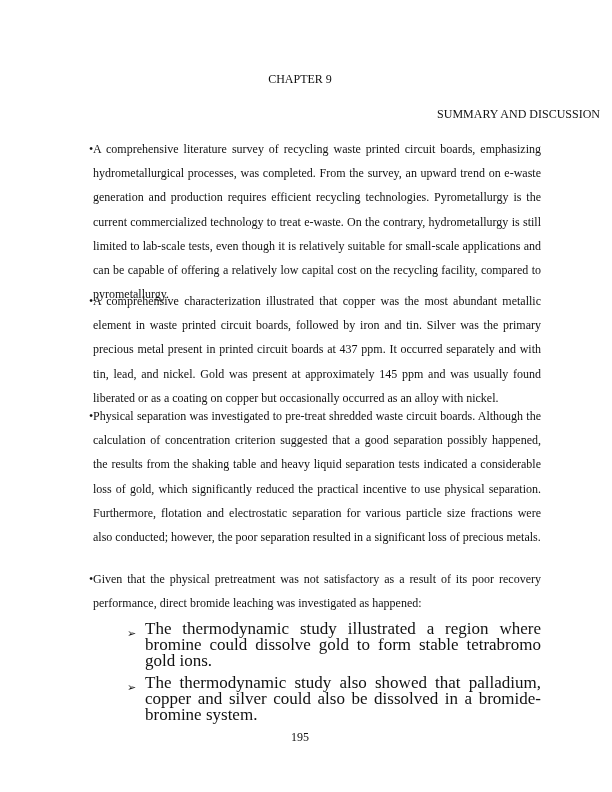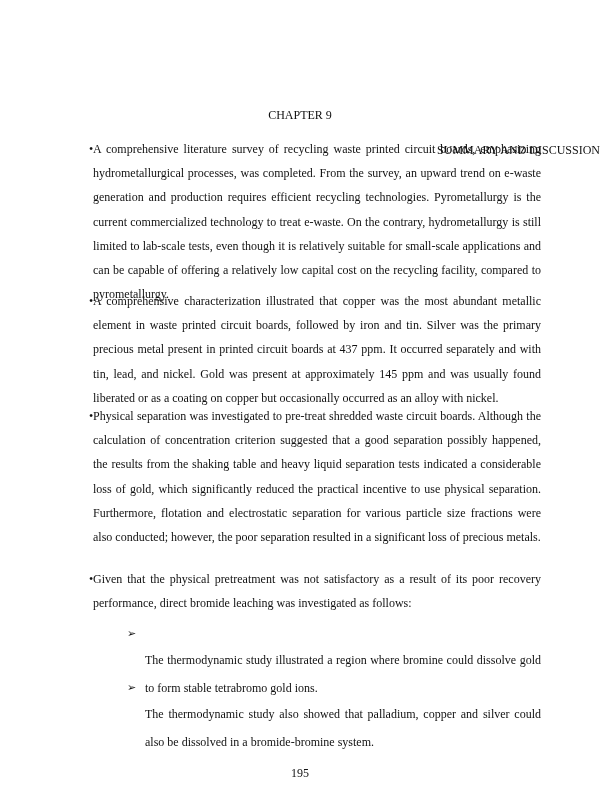--- a/index.html
+++ b/index.html
@@ -1,26 +1,26 @@
 <!DOCTYPE html>
 <html><head>
 <meta charset="utf-8">
 <style>
   html, body { margin: 0; padding: 0; background: #ffffff; }
   body { width: 612px; height: 792px; position: relative; overflow: hidden;
          font-family: "Liberation Serif", "DejaVu Serif", serif; color: #111; }
-  .center { position: absolute; left: 0; width: 600px; text-align: center; font-size: 12px; margin-top: 36px; }
+  .center { position: absolute; left: 0; width: 600px; text-align: center; font-size: 12px; }
   #chapter { top: 72px; }
   #title { top: 107px; text-align: right; }
   .bullet { position: absolute; left: 89px; width: 452px; }
   .bullet .dot { position: absolute; left: 0; top: 0; font-size: 12px; line-height: 24px; }
   .bullet .txt { margin-left: 4px; font-size: 12px; line-height: 24.2px; text-align: justify; }
   .sub { position: absolute; left: 127px; width: 414px; }
   .sub .arr { position: absolute; left: 0; top: 0; font-size: 11px; line-height: 24px; }
-  .sub .txt { margin-left: 18px; font-size: 12px; line-height: 28px; text-align: justify; margin-top: 25px; }
+  .sub .txt { margin-left: 18px; font-size: 17px; line-height: 16px; text-align: justify; }
   #b1 { top: 137px; }
   #b2 { top: 289px; }
   #b3 { top: 404px; }
   #b4 { top: 567px; }
   #s1 { top: 621px; }
   #s2 { top: 675px; }
   #pagenum { top: 730px; }
 </style>
 </head>
 <body>
@@ -38,21 +38,21 @@
   <div class="txt">A comprehensive characterization illustrated that copper was the most abundant metallic element in waste printed circuit boards, followed by iron and tin. Silver was the primary precious metal present in printed circuit boards at 437 ppm. It occurred separately and with tin, lead, and nickel. Gold was present at approximately 145 ppm and was usually found liberated or as a coating on copper but occasionally occurred as an alloy with nickel.</div>
 </div>
 
 <div id="b3" class="bullet">
   <span class="dot">•</span>
   <div class="txt">Physical separation was investigated to pre-treat shredded waste circuit boards. Although the calculation of concentration criterion suggested that a good separation possibly happened, the results from the shaking table and heavy liquid separation tests indicated a considerable loss of gold, which significantly reduced the practical incentive to use physical separation. Furthermore, flotation and electrostatic separation for various particle size fractions were also conducted; however, the poor separation resulted in a significant loss of precious metals.</div>
 </div>
 
 <div id="b4" class="bullet">
   <span class="dot">•</span>
-  <div class="txt">Given that the physical pretreatment was not satisfactory as a result of its poor recovery performance, direct bromide leaching was investigated as follows:</div>
+  <div class="txt">Given that the physical pretreatment was not satisfactory as a result of its poor recovery performance, direct bromide leaching was investigated as happened:</div>
 </div>
 
 <div id="s1" class="sub">
   <span class="arr">➢</span>
   <div class="txt">The thermodynamic study illustrated a region where bromine could dissolve gold to form stable tetrabromo gold ions.</div>
 </div>
 
 <div id="s2" class="sub">
   <span class="arr">➢</span>
   <div class="txt">The thermodynamic study also showed that palladium, copper and silver could also be dissolved in a bromide-bromine system.</div>

